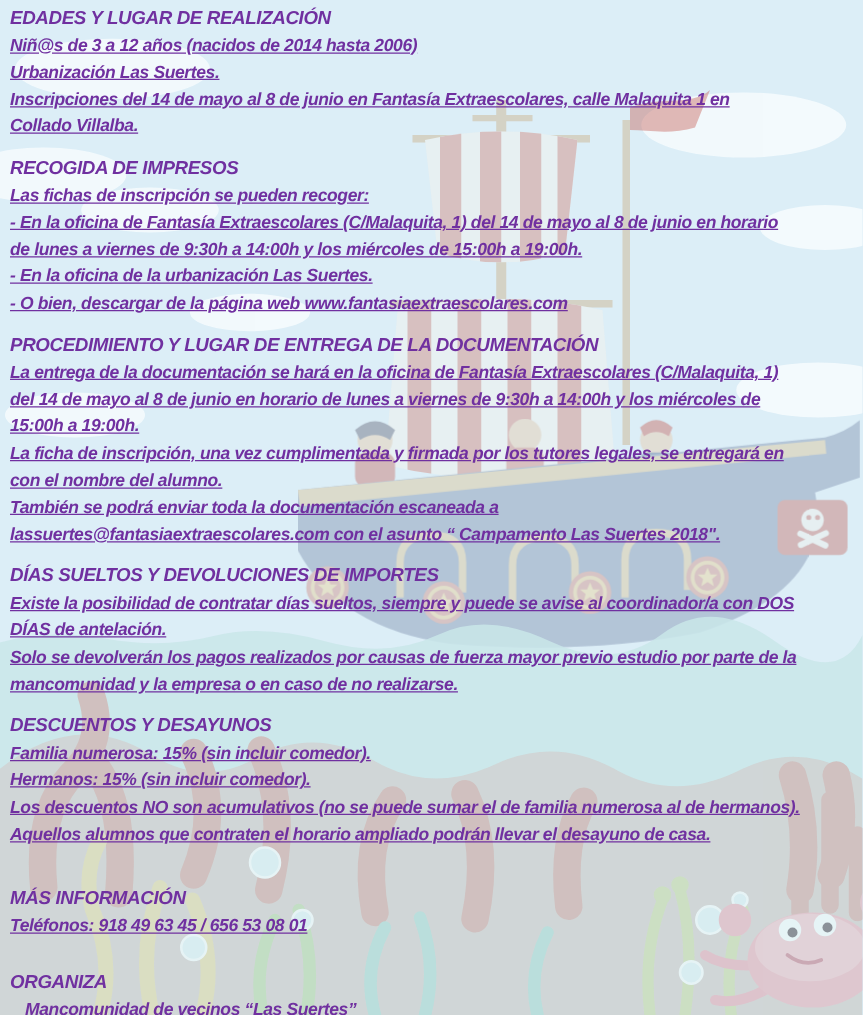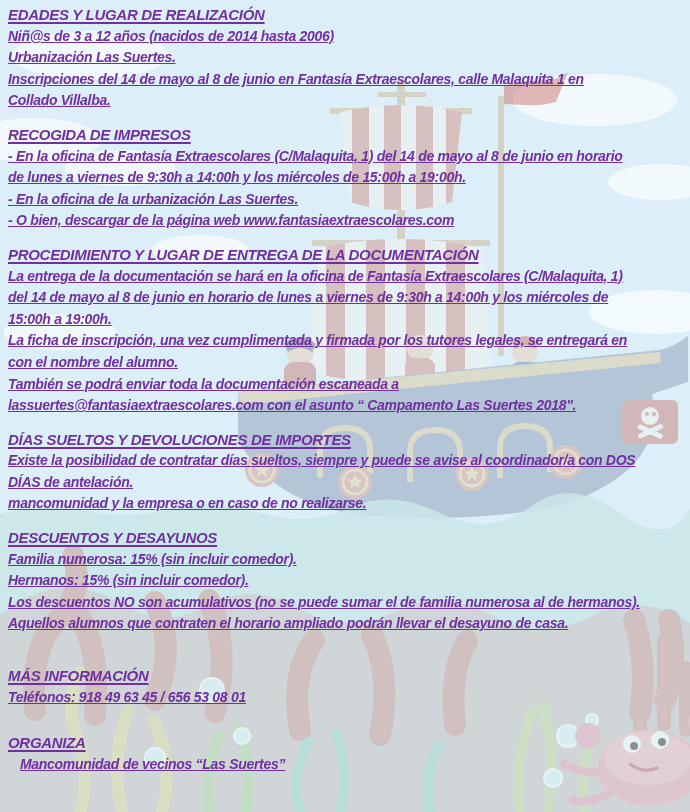--- a/index.html
+++ b/index.html
@@ -15,21 +15,20 @@
     font-weight:bold;font-style:italic;
     font-size:14px;line-height:21.6px;letter-spacing:-0.3px;
     z-index:2;
   }
   .sec{margin:0 0 12px 0;}
   .sec-descuentos{margin-bottom:30px;}
   .sec-mas-informacion{margin-bottom:24px;}
   .sec-organiza{margin-bottom:0;}
   .heading{
     font-size:15px;
-    text-decoration:underline;
     text-decoration-thickness:1.5px;
     text-underline-offset:2px;
     white-space:nowrap;
   }
   .line{white-space:nowrap;text-decoration:underline;}
   .indent{padding-left:12px;}
 </style>
 </head>
 <body>
 
@@ -217,39 +216,41 @@
 <div id="content">
     <section class="sec sec-edades">
       <div class="heading">EDADES Y LUGAR DE REALIZACIÓN</div>
       <div class="line">Niñ@s de 3 a 12 años (nacidos de 2014 hasta 2006)</div>
       <div class="line">Urbanización Las Suertes.</div>
       <div class="line">Inscripciones del 14 de mayo al 8 de junio en Fantasía Extraescolares, calle Malaquita 1 en</div>
       <div class="line">Collado Villalba.</div>
     </section>
     <section class="sec sec-recogida">
       <div class="heading">RECOGIDA DE IMPRESOS</div>
+      <div class="line">Las fichas de inscripción se pueden recoger:</div>
       <div class="line">- En la oficina de Fantasía Extraescolares (C/Malaquita, 1) del 14 de mayo al 8 de junio en horario</div>
       <div class="line">de lunes a viernes de 9:30h a 14:00h y los miércoles de 15:00h a 19:00h.</div>
       <div class="line">- En la oficina de la urbanización Las Suertes.</div>
       <div class="line">- O bien, descargar de la página web www.fantasiaextraescolares.com</div>
     </section>
     <section class="sec sec-procedimiento">
       <div class="heading">PROCEDIMIENTO Y LUGAR DE ENTREGA DE LA DOCUMENTACIÓN</div>
       <div class="line">La entrega de la documentación se hará en la oficina de Fantasía Extraescolares (C/Malaquita, 1)</div>
       <div class="line">del 14 de mayo al 8 de junio en horario de lunes a viernes de 9:30h a 14:00h y los miércoles de</div>
       <div class="line">15:00h a 19:00h.</div>
       <div class="line">La ficha de inscripción, una vez cumplimentada y firmada por los tutores legales, se entregará en</div>
       <div class="line">con el nombre del alumno.</div>
       <div class="line">También se podrá enviar toda la documentación escaneada a</div>
       <div class="line">lassuertes@fantasiaextraescolares.com con el asunto “ Campamento Las Suertes 2018".</div>
     </section>
     <section class="sec sec-dias-sueltos">
       <div class="heading">DÍAS SUELTOS Y DEVOLUCIONES DE IMPORTES</div>
       <div class="line">Existe la posibilidad de contratar días sueltos, siempre y puede se avise al coordinador/a con DOS</div>
       <div class="line">DÍAS de antelación.</div>
+      <div class="line">Solo se devolverán los pagos realizados por causas de fuerza mayor previo estudio por parte de la</div>
       <div class="line">mancomunidad y la empresa o en caso de no realizarse.</div>
     </section>
     <section class="sec sec-descuentos">
       <div class="heading">DESCUENTOS Y DESAYUNOS</div>
       <div class="line">Familia numerosa: 15% (sin incluir comedor).</div>
       <div class="line">Hermanos: 15% (sin incluir comedor).</div>
       <div class="line">Los descuentos NO son acumulativos (no se puede sumar el de familia numerosa al de hermanos).</div>
       <div class="line">Aquellos alumnos que contraten el horario ampliado podrán llevar el desayuno de casa.</div>
     </section>
     <section class="sec sec-mas-informacion">

